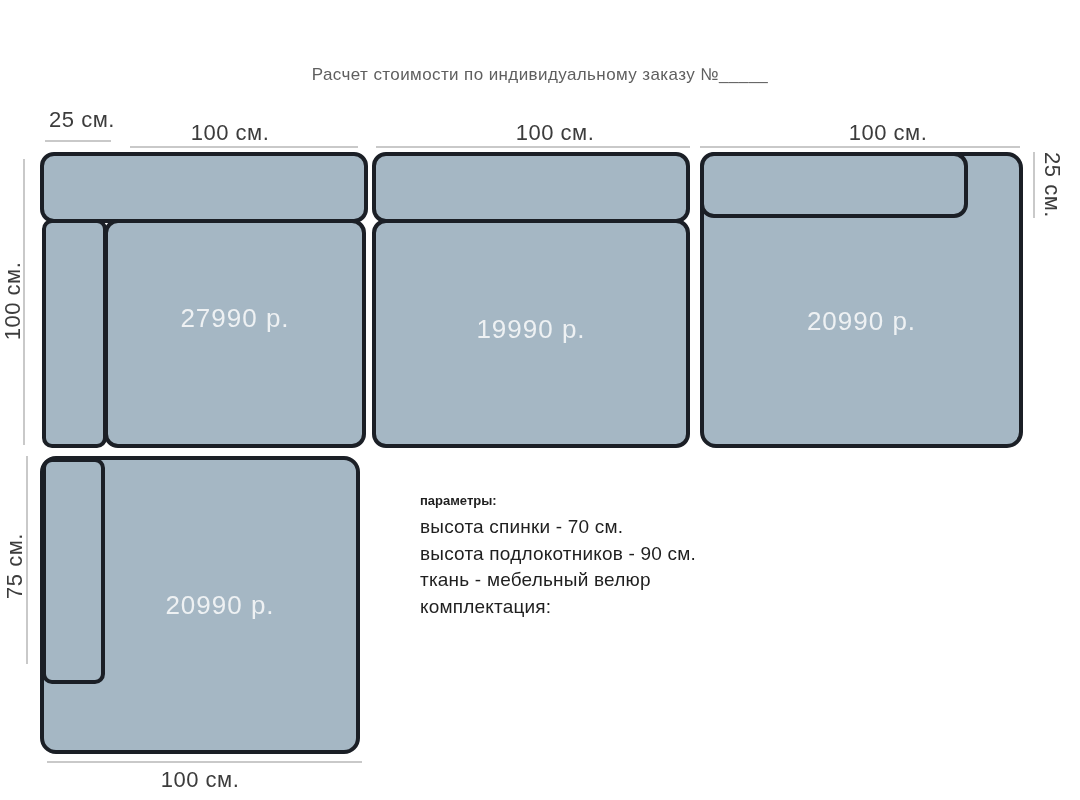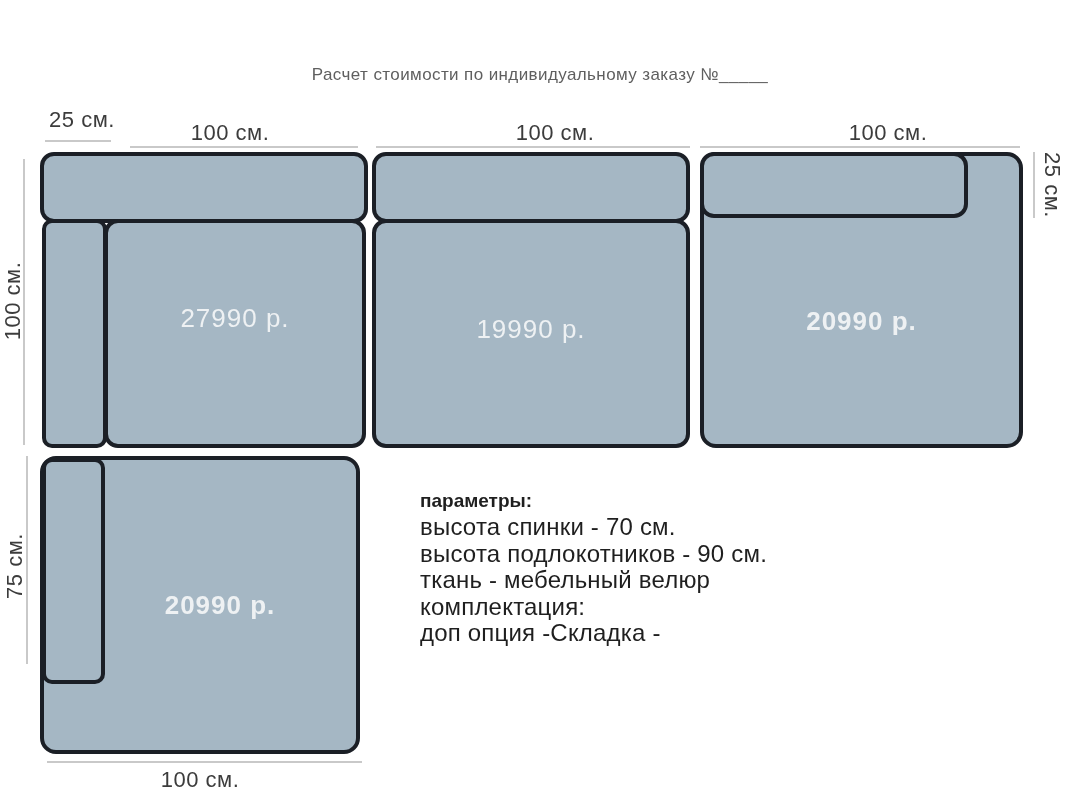--- a/index.html
+++ b/index.html
@@ -22,28 +22,28 @@
     text-align:center;white-space:nowrap;}
   .dim-line-h{position:absolute;height:1.5px;background:var(--dim-line);}
   .dim-line-v{position:absolute;width:1.5px;background:var(--dim-line);}
   .rot-ccw{transform:rotate(-90deg);}
   .rot-cw{transform:rotate(90deg);}
 
   .piece{position:absolute;background:var(--module-fill);
     border:4px solid var(--module-border);}
   .r14{border-radius:14px;}
   .r10{border-radius:10px;}
-  .r16{border-radius:16px;font-weight:bold;}
+  .r16{border-radius:16px;}
 
   .price{display:flex;align-items:center;justify-content:center;
     color:var(--price-text);font-size:26px;letter-spacing:1px;}
 
   .params{position:absolute;left:420px;top:448px;color:#1f1f1f;}
-  .params .heading{font-weight:bold;font-size:19px;line-height:27px;}
-  .params .line{font-size:24px;line-height:26.5px;letter-spacing:.2px;}
+  .params .heading{font-weight:bold;font-size:13px;line-height:27px;}
+  .params .line{font-size:19px;line-height:26.5px;letter-spacing:.2px;}
 </style>
 </head>
 <body>
 
 <div class="canvas">
 
   <div class="title">Расчет стоимости по индивидуальному заказу №_____</div>
 
   <div class="dim-label" style="left:42px;top:68px;width:80px;">25 см.</div>
   <div class="dim-line-h" style="left:45px;top:101px;width:66px;"></div>
@@ -97,16 +97,15 @@
     </div>
     <div class="piece r10" style="left:42px;top:419px;width:63px;height:226px;"></div>
   </div>
 
   <div class="params">
     <div class="heading">параметры:</div>
     <div class="line">высота спинки - 70 см.</div>
     <div class="line">высота подлокотников - 90 см.</div>
     <div class="line">ткань - мебельный велюр</div>
     <div class="line">комплектация:</div>
-    <div class="line">доп опция -Складка -</div>
   </div>
 
 </div>
 
 </body></html>

